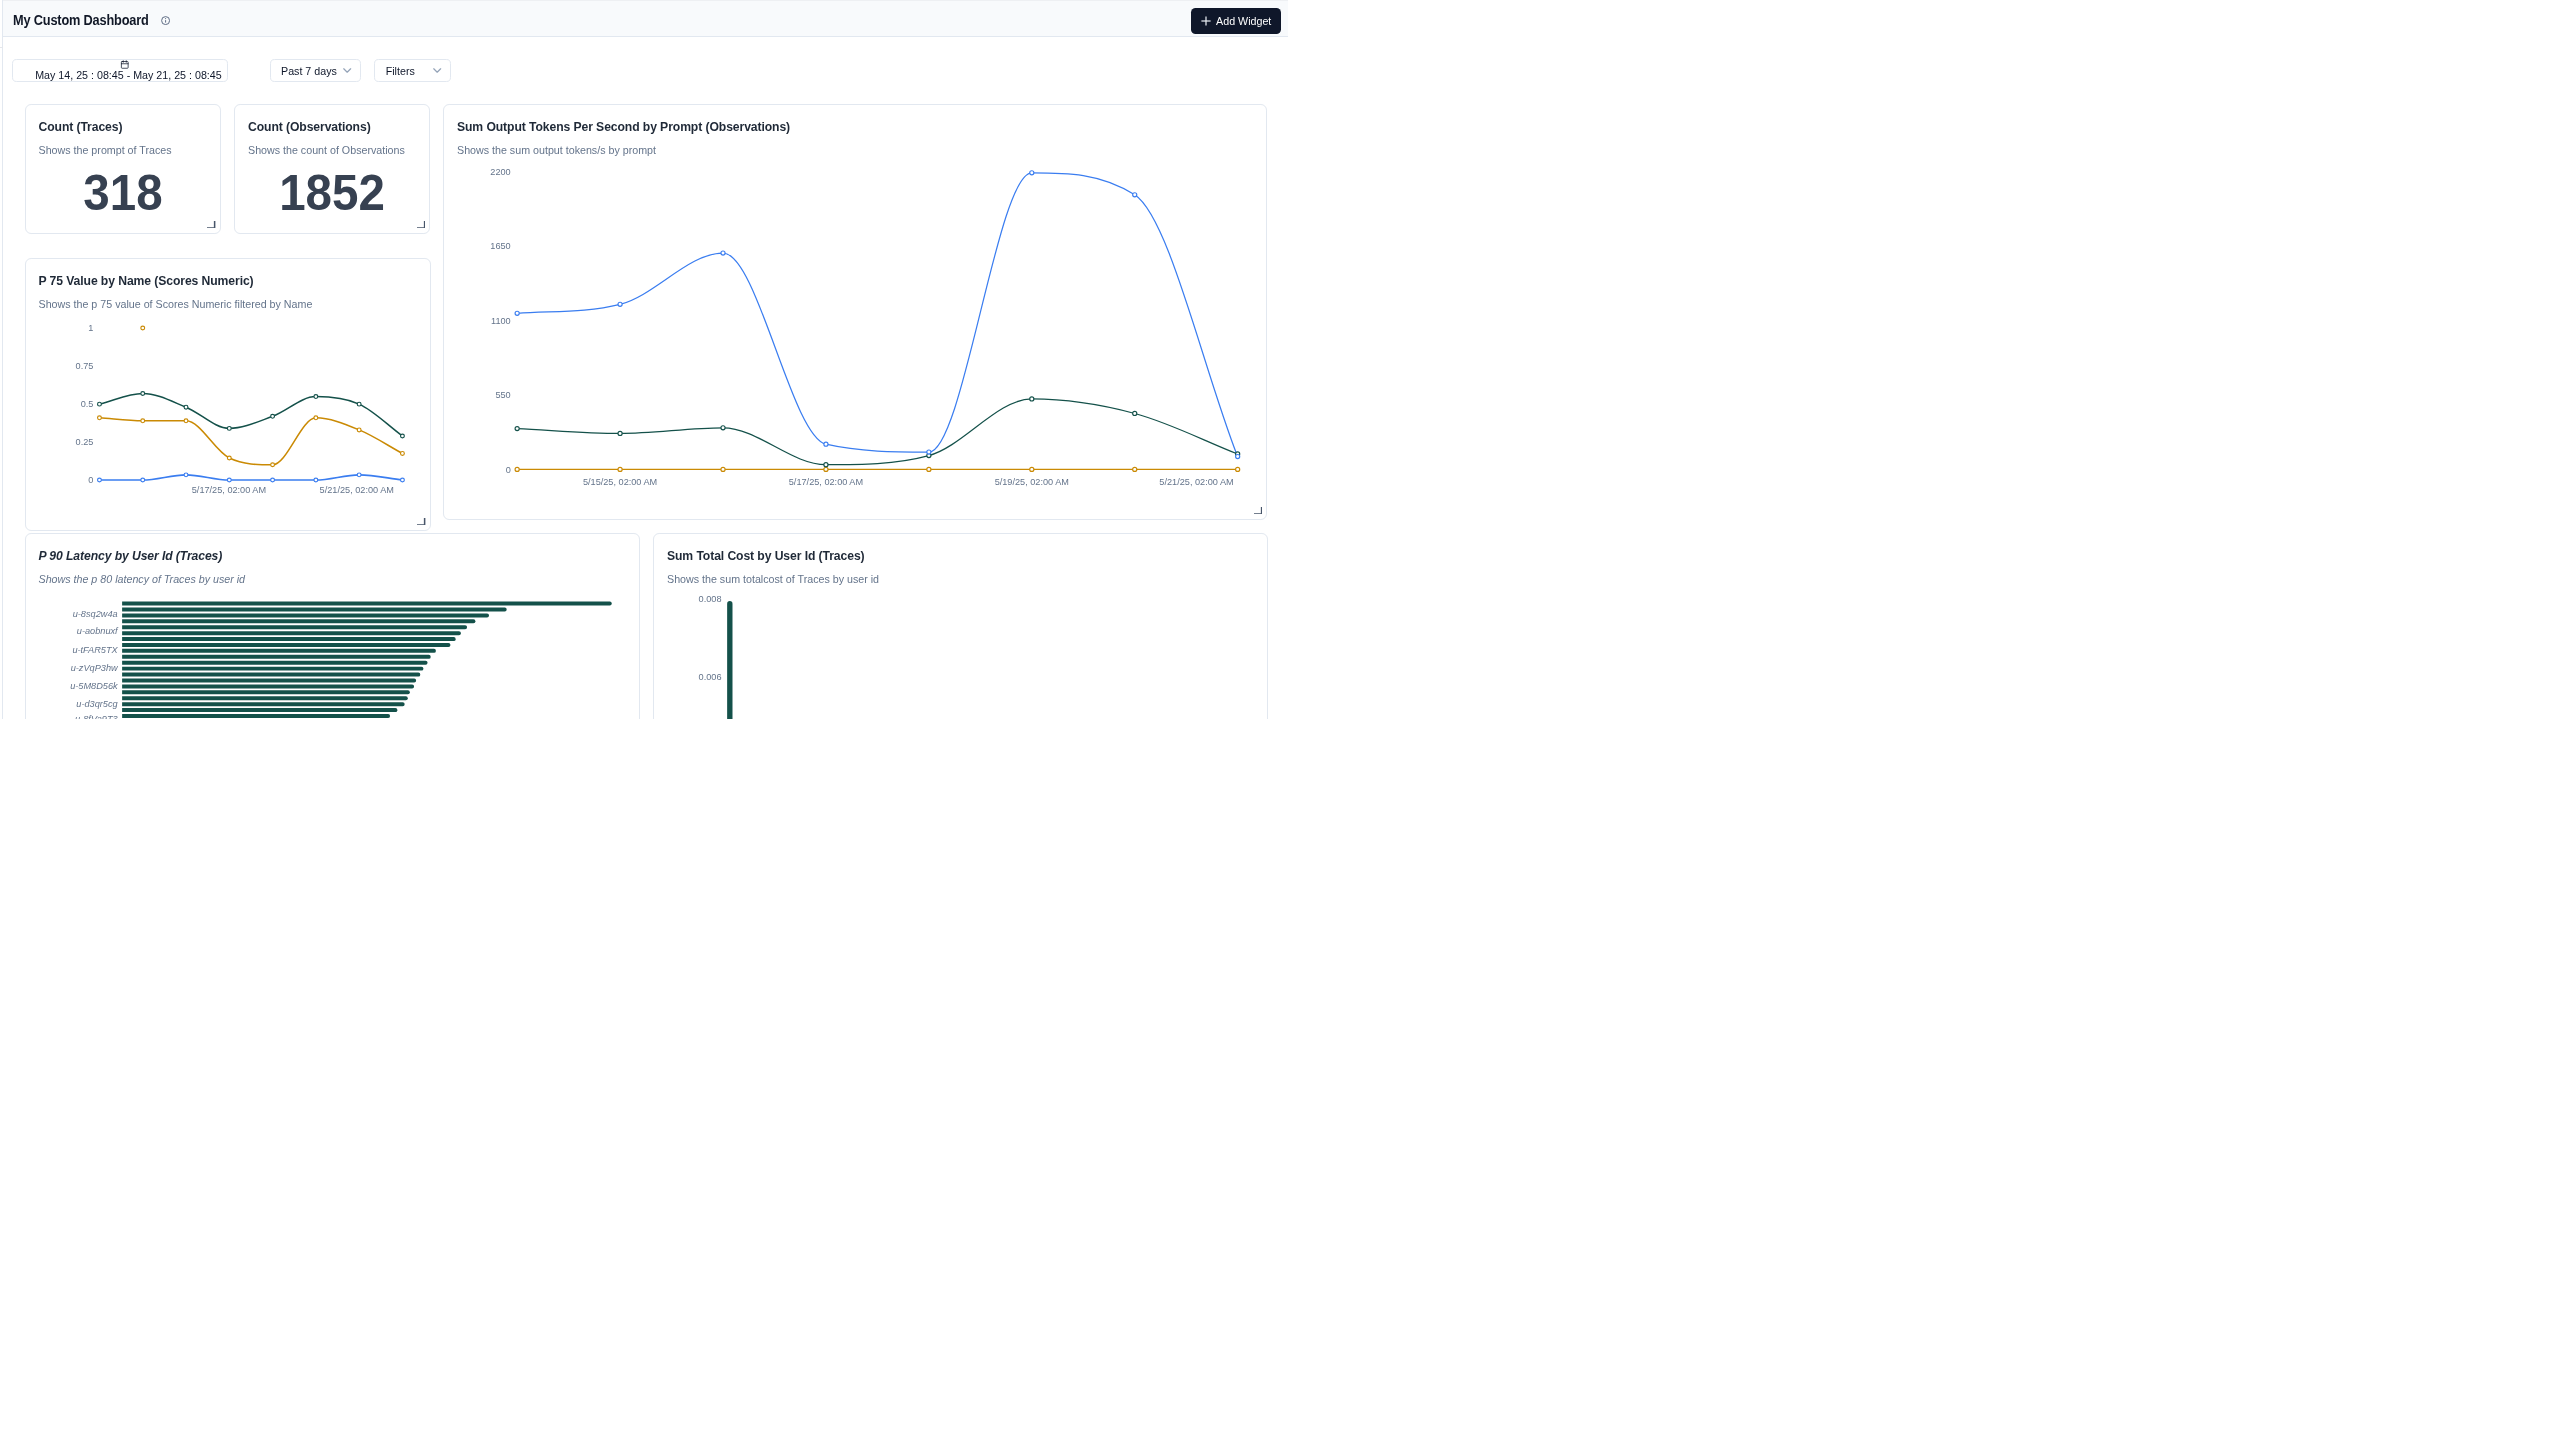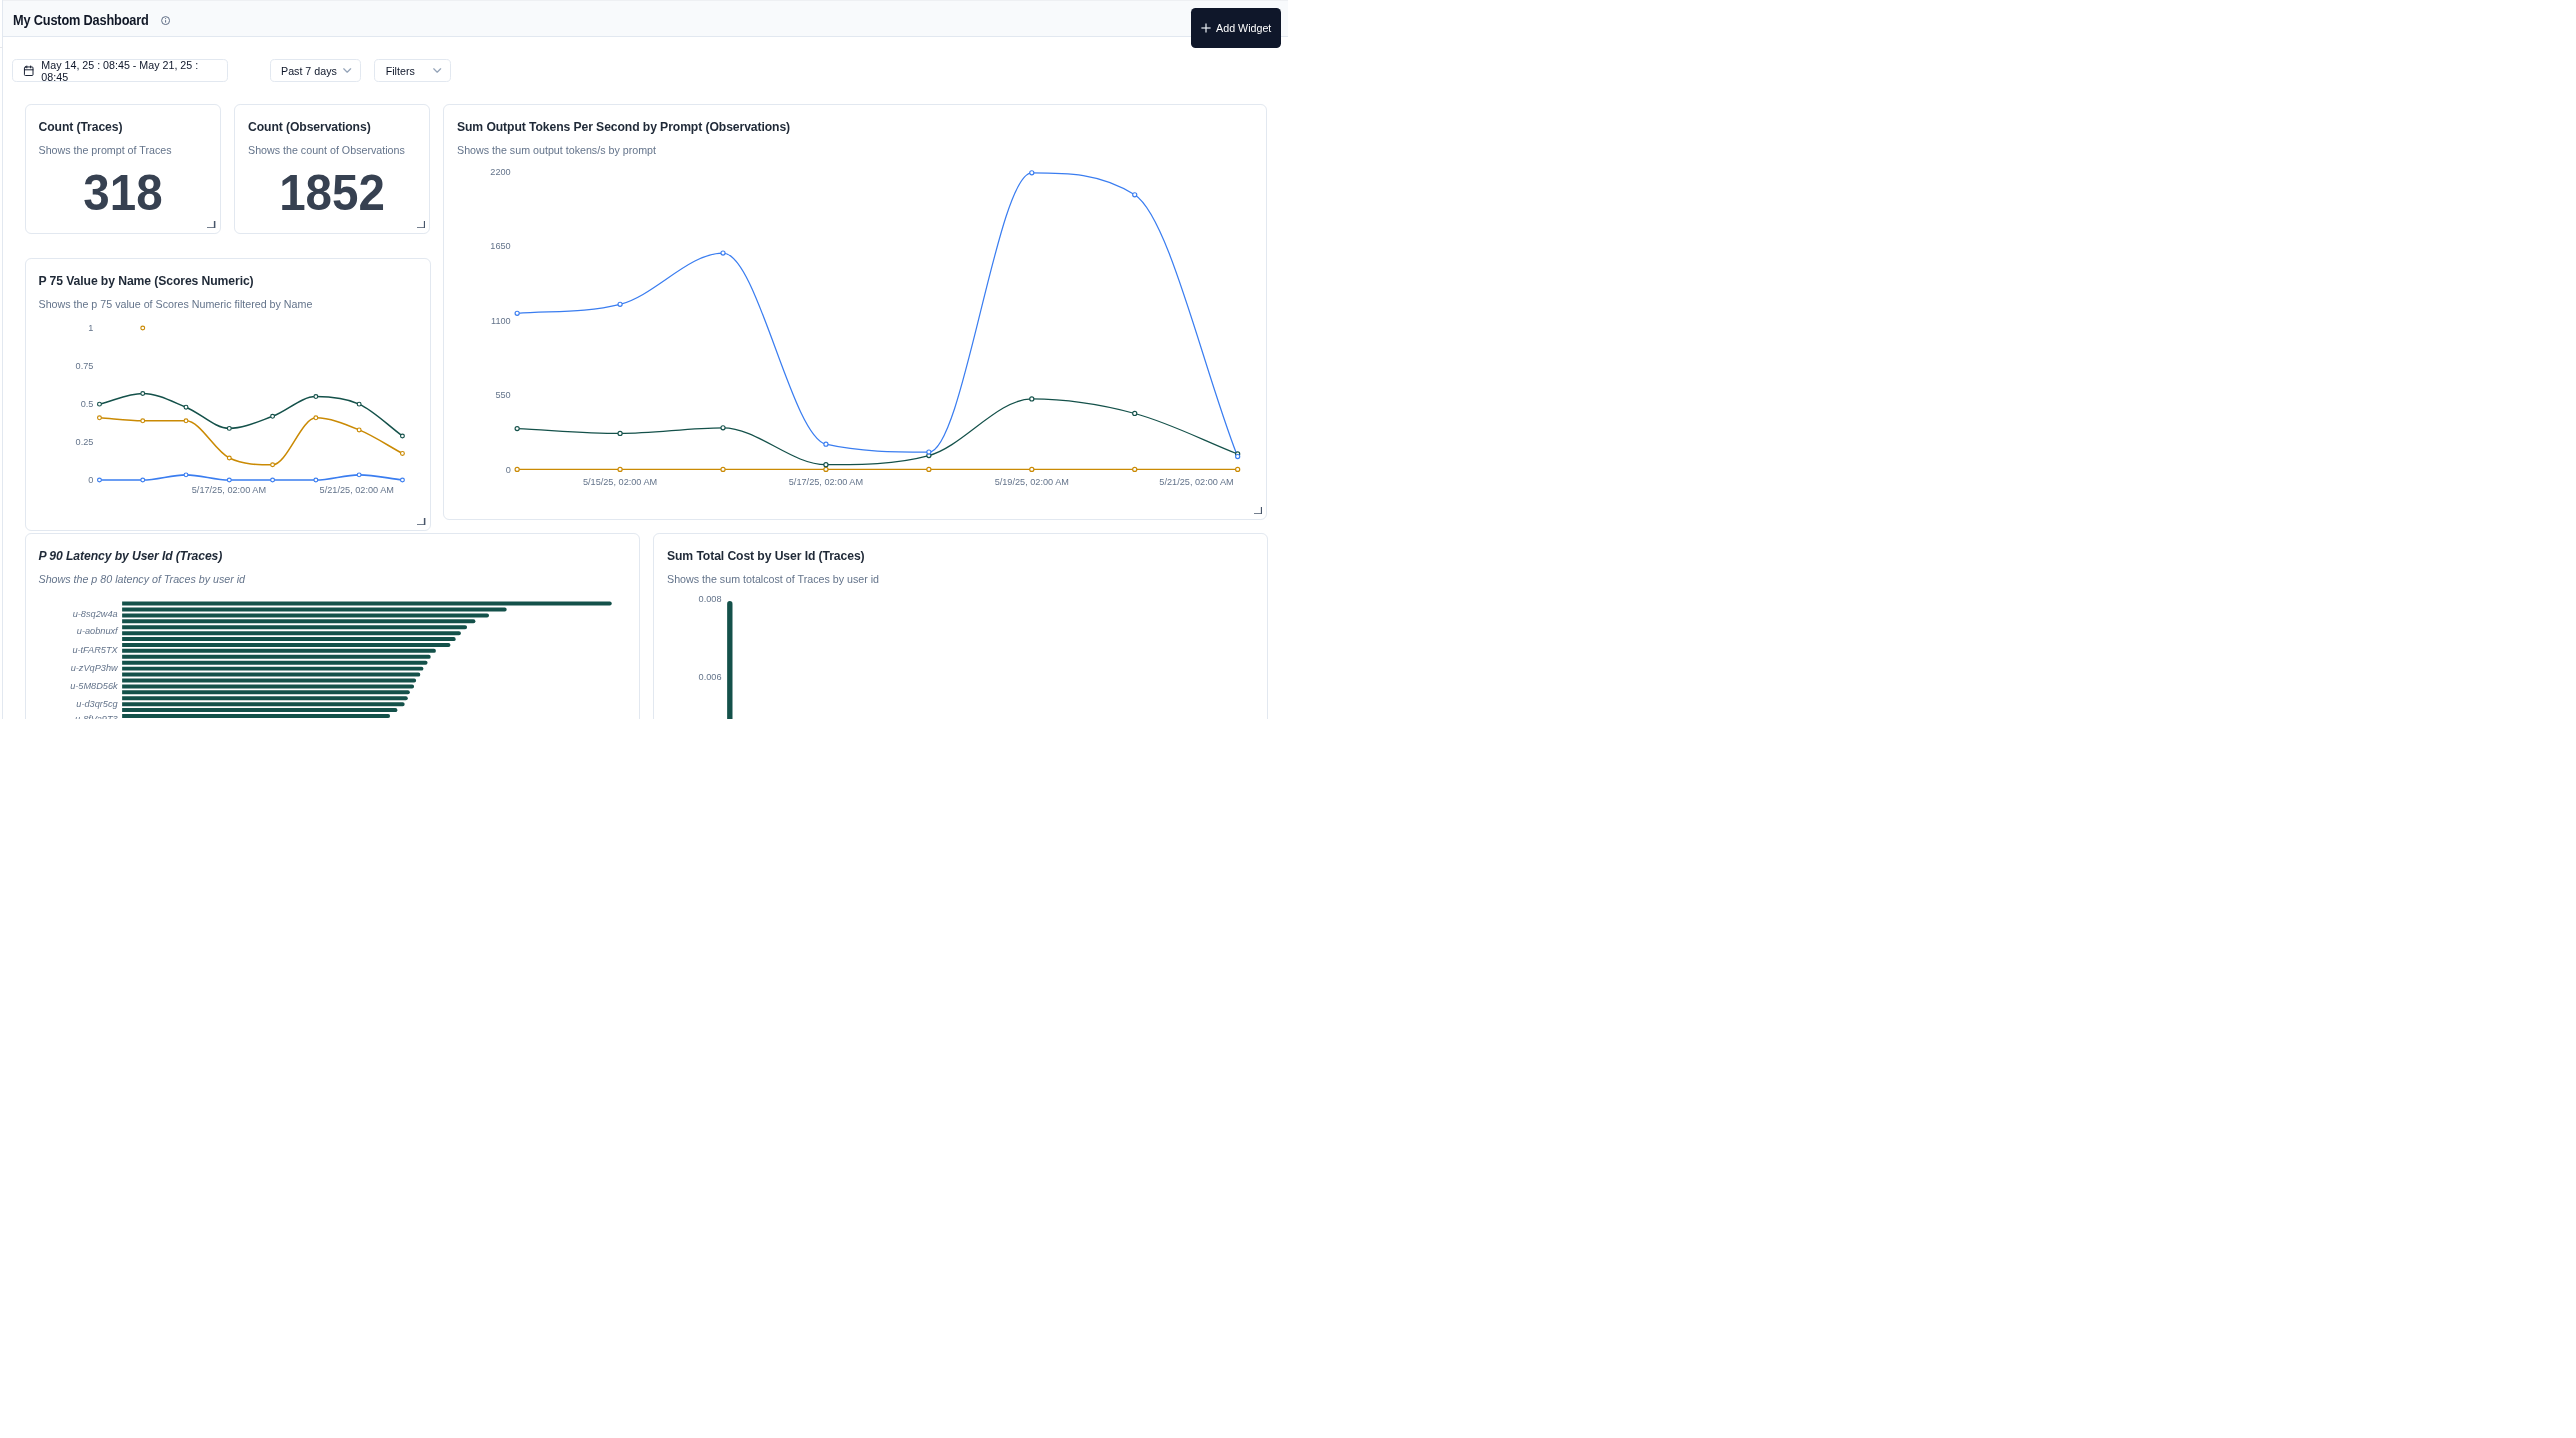--- a/index.html
+++ b/index.html
@@ -6,24 +6,24 @@
   html,body { width:1288px; height:719px; background:#ffffff; font-family:"Liberation Sans", sans-serif; overflow:hidden; }
   .abs { position:absolute; }
   #page { position:relative; width:1288px; height:719px; }
   
   #sliver { left:0; top:0; width:2.7px; height:719px; background:#ffffff; border-right:0.8px solid #e2e8f0; }
   #sliver-line { left:0; top:47px; width:2.7px; height:0.8px; background:#e5e7eb; }
   
   #header { left:2.7px; top:0; right:0; width:1285px; height:37px; background:#f8fafc; border-bottom:0.8px solid #e2e8f0; border-top:0.8px solid #eef0f3; }
   #htitle { left:13px; top:11.5px; font-size:14.5px; font-weight:700; color:#111827; letter-spacing:-0.2px; transform:scaleX(0.88); transform-origin:left center; white-space:nowrap; }
   #hinfo { left:161px; top:16px; }
-  #addw { left:1191px; top:7.7px; width:90px; height:40px; background:#0f172a; border-radius:4.6px; color:#ffffff; font-size:10.7px; font-weight:500; display:flex; align-items:center; justify-content:center; gap:5.4px; }
+  #addw { left:1191px; top:7.7px; width:90px; height:26px; background:#0f172a; border-radius:4.6px; color:#ffffff; font-size:10.7px; font-weight:500; display:flex; align-items:center; justify-content:center; gap:5.4px; }
   
   .btn { border:0.8px solid #e2e8f0; border-radius:4.6px; background:#ffffff; display:flex; align-items:center; font-size:10.7px; color:#0f172a; }
-  #dateb { left:12px; top:59px; width:216px; height:23px; padding-left:10px; }
+  #dateb { left:12px; top:59px; width:216px; height:23px; padding-left:10px;flex-direction:column; }
   #dateb span { margin-left:6.9px; font-weight:500; }
   #pastb { left:270px; top:59px; width:91px; height:23px; padding-left:10px; justify-content:space-between; padding-right:8.4px; font-weight:500; }
   #filtb { left:374px; top:59px; width:77px; height:23px; padding-left:10.7px; justify-content:space-between; padding-right:8.4px; font-weight:500; }
   
   .card { background:#ffffff; border:0.8px solid #e2e8f0; border-radius:6.1px; }
   #card1 { left:24.5px;    top:104px; width:196px;  height:130px;text-decoration:underline; }
   #card2 { left:234px; top:104px; width:196px;  height:130px; }
   #cardbig { left:443px; top:104px; width:824px; height:416px; }
   #cardp75 { left:24.5px;  top:258px; width:406px;  height:273px; }
   #cardp90 { left:24.5px;  top:533px; width:615px;  height:276px;font-style:italic; }

